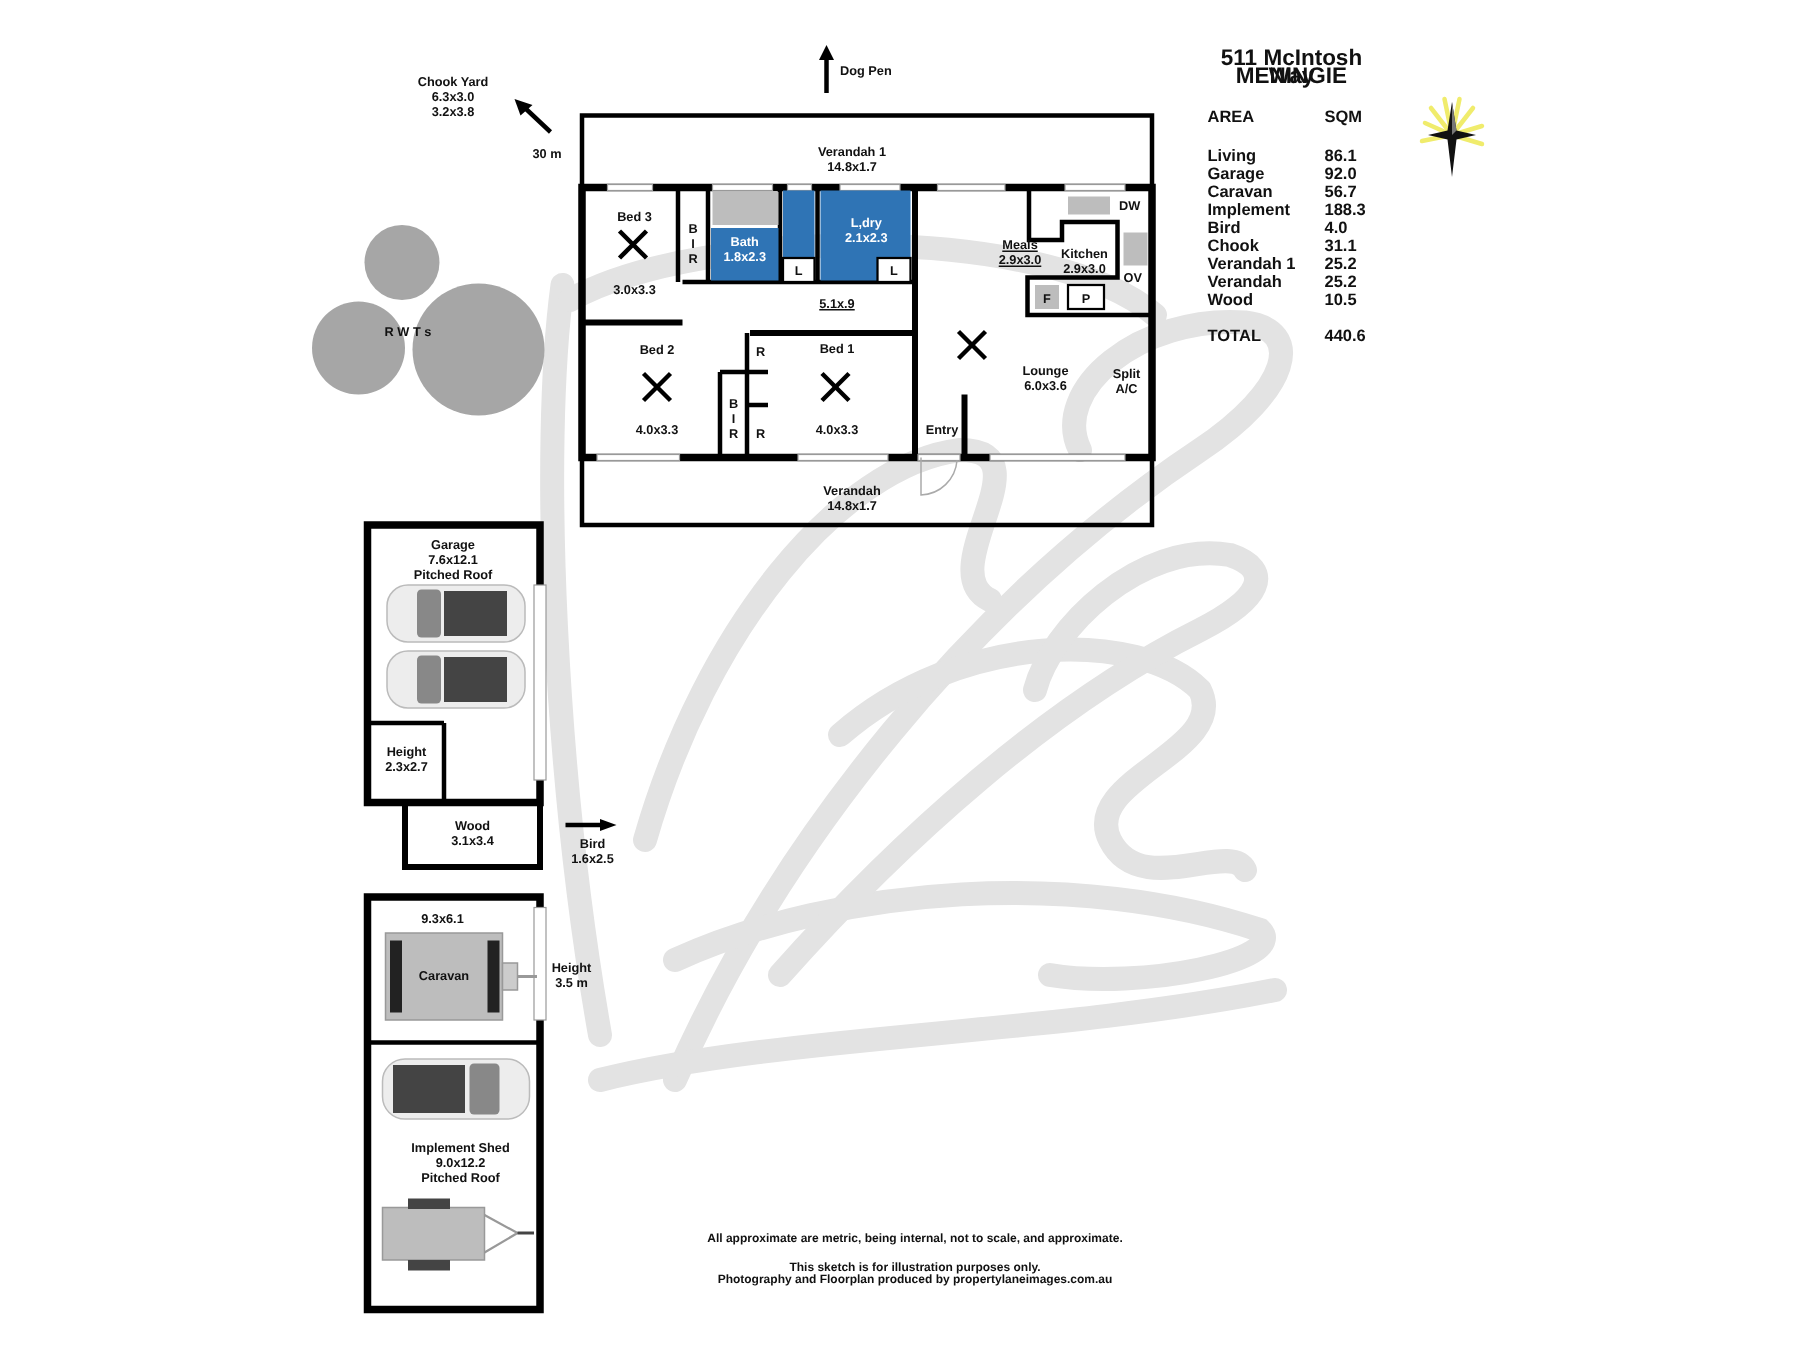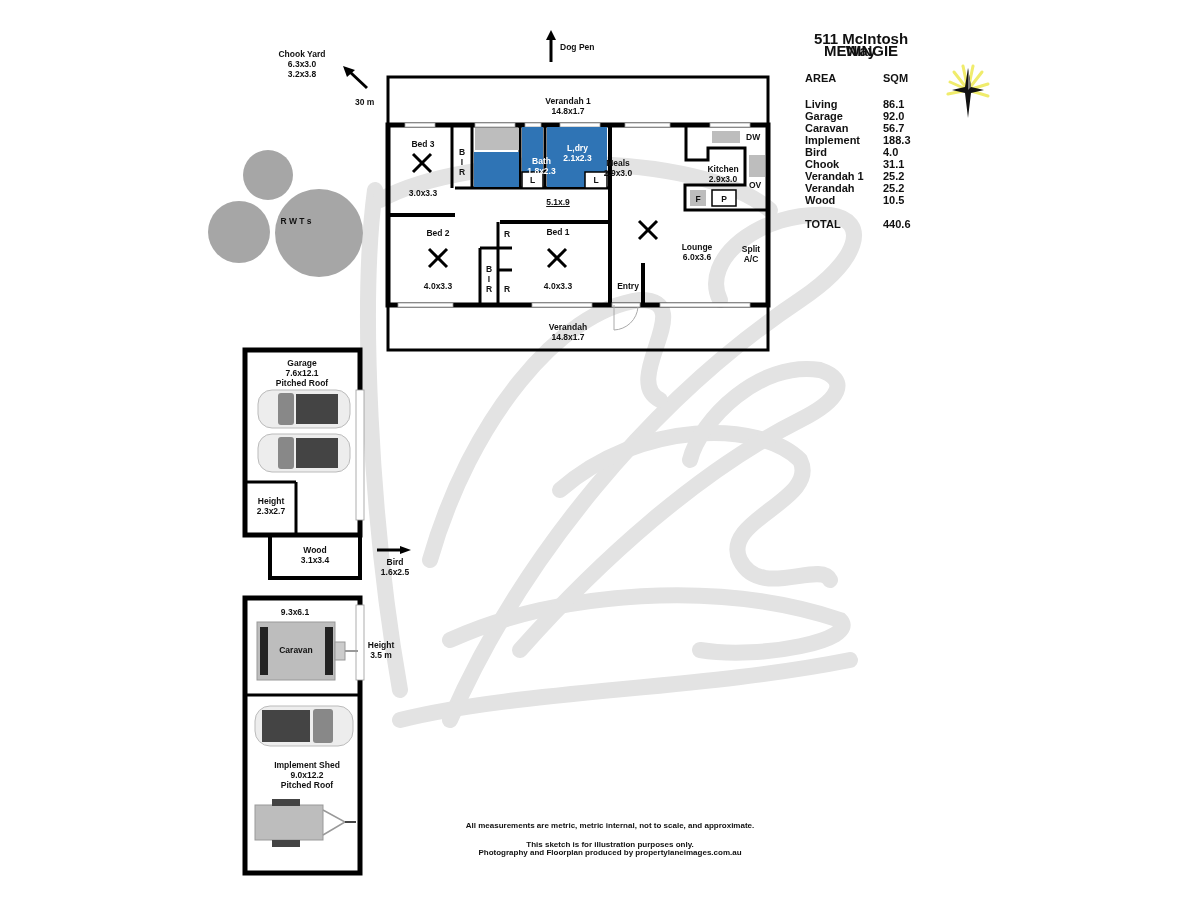--- a/index.html
+++ b/index.html
@@ -235,45 +235,45 @@
 <div class="lbl" style="left:272px;top:49px;width:60px;">
   <span class="l">Chook Yard</span>
   <span class="l">6.3x3.0</span>
   <span class="l">3.2x3.8</span>
 </div>
 <div class="lbl" style="left:355px;top:97px;">30 m</div>
 <div class="lbl" style="left:375px;top:557px;width:40px;">
   <span class="l">Bird</span>
   <span class="l">1.6x2.5</span>
 </div>
-<div class="lbl" style="left:252px;top:216px;width:40px;margin-left:24px;">R W T s</div>
+<div class="lbl" style="left:252px;top:216px;width:40px;">R W T s</div>
 
 <div class="lbl" style="left:528px;top:96px;width:80px;">
   <span class="l">Verandah 1</span>
     <span class="l">14.8x1.7</span>
 </div>
 <div class="lbl" style="left:400px;top:139px;width:46px;">Bed 3</div>
 <div class="lbl" style="left:400px;top:188px;width:46px;">3.0x3.3</div>
 <div class="lbl" style="left:455px;top:147px;width:14px;">
   <span class="l">B</span>
     <span class="l">I</span>
     <span class="l">R</span>
 </div>
-<div class="lbl" style="left:474px;top:156px;width:45px;color:#fff;padding-left:45px;">
+<div class="lbl" style="left:474px;top:156px;width:45px;color:#fff;">
   <span class="l">Bath</span>
     <span class="l">1.8x2.3</span>
 </div>
 <div class="lbl" style="left:550px;top:143px;width:55px;color:#fff;">
   <span class="l">L,dry</span>
     <span class="l">2.1x2.3</span>
 </div>
 <div class="lbl" style="left:522px;top:175px;width:21px;">L</div>
 <div class="lbl" style="left:585px;top:175px;width:22px;">L</div>
 <div class="lbl" style="left:528px;top:197px;width:60px;text-decoration:underline;">5.1x.9</div>
-<div class="lbl" style="left:593px;top:158px;width:50px;">
+<div class="lbl" style="left:655px;top:158px;width:50px;text-decoration:underline;">
   <span class="l">Meals</span>
     <span class="l">2.9x3.0</span>
 </div>
 <div class="lbl" style="left:700px;top:164px;width:46px;">
   <span class="l">Kitchen</span>
     <span class="l">2.9x3.0</span>
 </div>
 <div class="lbl" style="left:746px;top:132px;">DW</div>
 <div class="lbl" style="left:749px;top:180px;">OV</div>
 <div class="lbl" style="left:690px;top:194px;width:16px;">F</div>
@@ -323,14 +323,14 @@
   <span class="l">Height</span>
     <span class="l">3.5 m</span>
 </div>
 <div class="lbl" style="left:262px;top:760px;width:90px;">
   <span class="l">Implement Shed</span>
     <span class="l">9.0x12.2</span>
     <span class="l">Pitched Roof</span>
 </div>
 
 <div class="foot" style="left:410px;top:840px;text-align:center;">This sketch is for illustration purposes only.</div>
-<div class="foot" style="left:410px;top:821px;">All measurements are metric, metric internal, not to scale, and approximate.</div>
+<div class="foot" style="left:410px;top:821px;">All approximate are metric, being internal, not to scale, and approximate.</div>
 <div class="foot" style="left:410px;top:848px;">Photography and Floorplan produced by propertylaneimages.com.au</div>
 
 </body></html>

